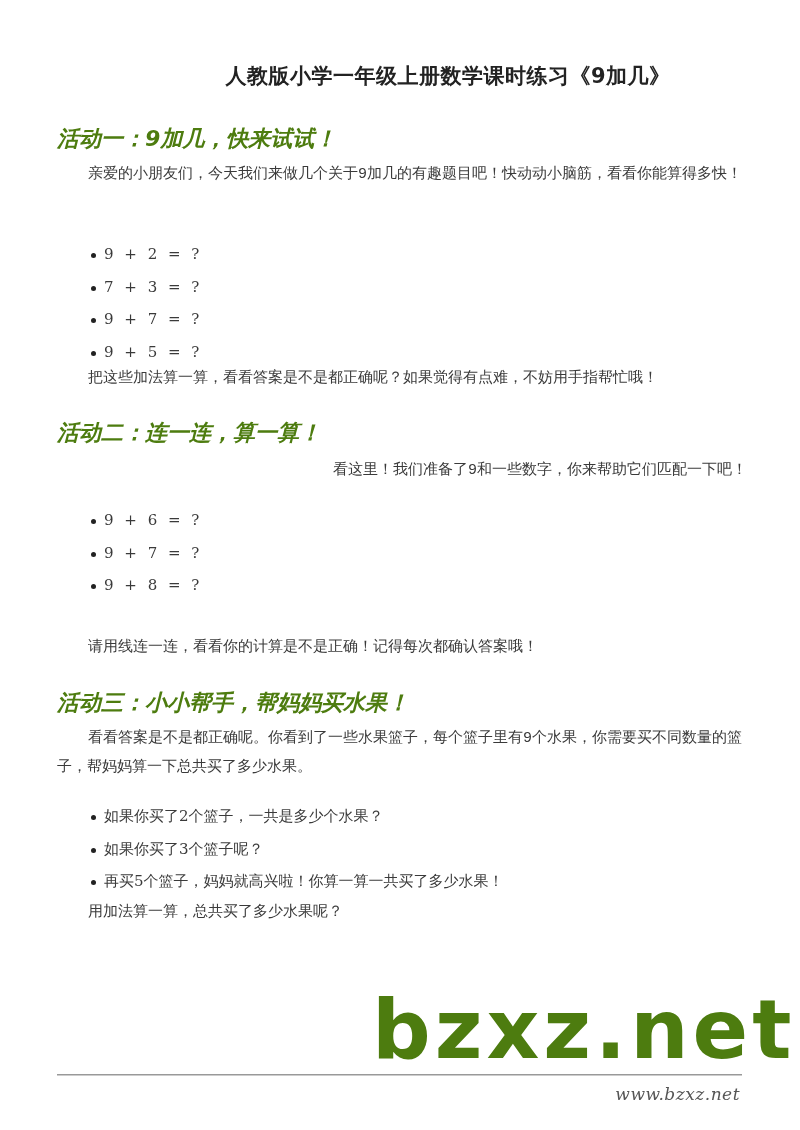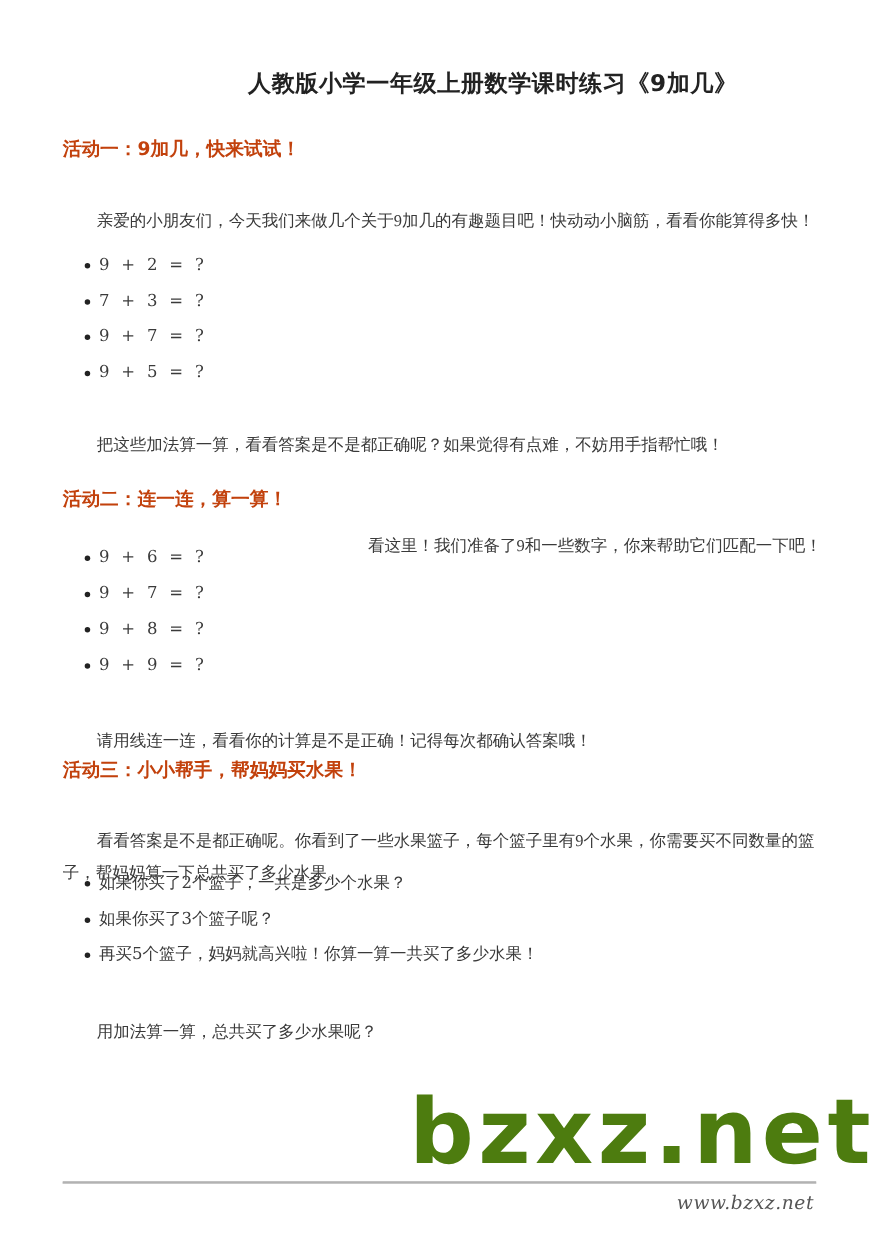--- a/index.html
+++ b/index.html
@@ -6,28 +6,28 @@
   body { width: 800px; height: 1130px; position: relative; overflow: hidden; color: #333333; }
   .page { position: absolute; left: 0; top: 0; width: 800px; height: 1130px; }
   .title {
     position: absolute; left: 0; top: 62px; width: 800px; text-align: center;
     font-family: "DejaVu Sans", sans-serif; font-size: 21px; font-weight: bold; color: #222222;
     letter-spacing: 0.5px;
     padding-left: 48px;
   }
   .h2 {
     position: absolute; left: 57px;
-    font-family: "DejaVu Sans", sans-serif; font-size: 17px; font-weight: bold; color: #c2410c;
+    font-family: "DejaVu Sans", sans-serif; font-size: 22px; font-weight: bold; color: #4d7c0f; font-style: italic;
   }
   .para {
     position: absolute; left: 57px; width: 690px;
-    font-family: Liberation Serif, serif; font-size: 15px; color: #3a3a3a;
-    line-height: 29px; text-indent: 31px; margin-top: 27px;
+    font-family: Liberation Mono, monospace; font-size: 15px; color: #3a3a3a;
+    line-height: 29px; text-indent: 31px;
   }
-  .list { position: absolute; left: 76px; margin: 1px; padding: 0; list-style: none; }
+  .list { position: absolute; left: 76px; margin: 15px; padding: 0; list-style: none; }
   .list li {
     position: relative; padding-left: 13px; height: 32.5px; line-height: 20px;
     font-family: "DejaVu Serif", serif; font-size: 15px; color: #3a3a3a;
   }
   .list li::before {
     content: ""; position: absolute; left: 0; top: 9px; width: 5px; height: 5px;
     border-radius: 50%; background: #222222;
   }
   .eq { letter-spacing: 3px; }
   .watermark {
@@ -52,27 +52,26 @@
   <div class="h2" style="top:124px;">活动一：9加几，快来试试！</div>
   <div class="para" style="top:160px;">亲爱的小朋友们，今天我们来做几个关于9加几的有趣题目吧！快动动小脑筋，看看你能算得多快！</div>
   <ul class="list" style="top:229px;">
     <li class="eq">9 + 2 = ?</li>
     <li class="eq">7 + 3 = ?</li>
     <li class="eq">9 + 7 = ?</li>
     <li class="eq">9 + 5 = ?</li>
   </ul>
   <div class="para" style="top:364px;">把这些加法算一算，看看答案是不是都正确呢？如果觉得有点难，不妨用手指帮忙哦！</div>
 
-  <div class="h2" style="top:442px;text-align:center;">活动二：连一连，算一算！</div>
+  <div class="h2" style="top:418px;text-align:center;">活动二：连一连，算一算！</div>
   <div class="para" style="top:456px;text-align:right;">看这里！我们准备了9和一些数字，你来帮助它们匹配一下吧！</div>
   <ul class="list" style="top:495px;">
     <li class="eq">9 + 6 = ?</li>
     <li class="eq">9 + 7 = ?</li>
     <li class="eq">9 + 8 = ?</li>
-    <li class="eq">9 + 9 = ?</li>
   </ul>
   <div class="para" style="top:633px;">请用线连一连，看看你的计算是不是正确！记得每次都确认答案哦！</div>
 
   <div class="h2" style="top:688px;">活动三：小小帮手，帮妈妈买水果！</div>
   <div class="para" style="top:724px;">看看答案是不是都正确呢。你看到了一些水果篮子，每个篮子里有9个水果，你需要买不同数量的篮子，帮妈妈算一下总共买了多少水果。</div>
   <ul class="list" style="top:791px;">
     <li>如果你买了2个篮子，一共是多少个水果？</li>
     <li>如果你买了3个篮子呢？</li>
     <li>再买5个篮子，妈妈就高兴啦！你算一算一共买了多少水果！</li>
   </ul>

